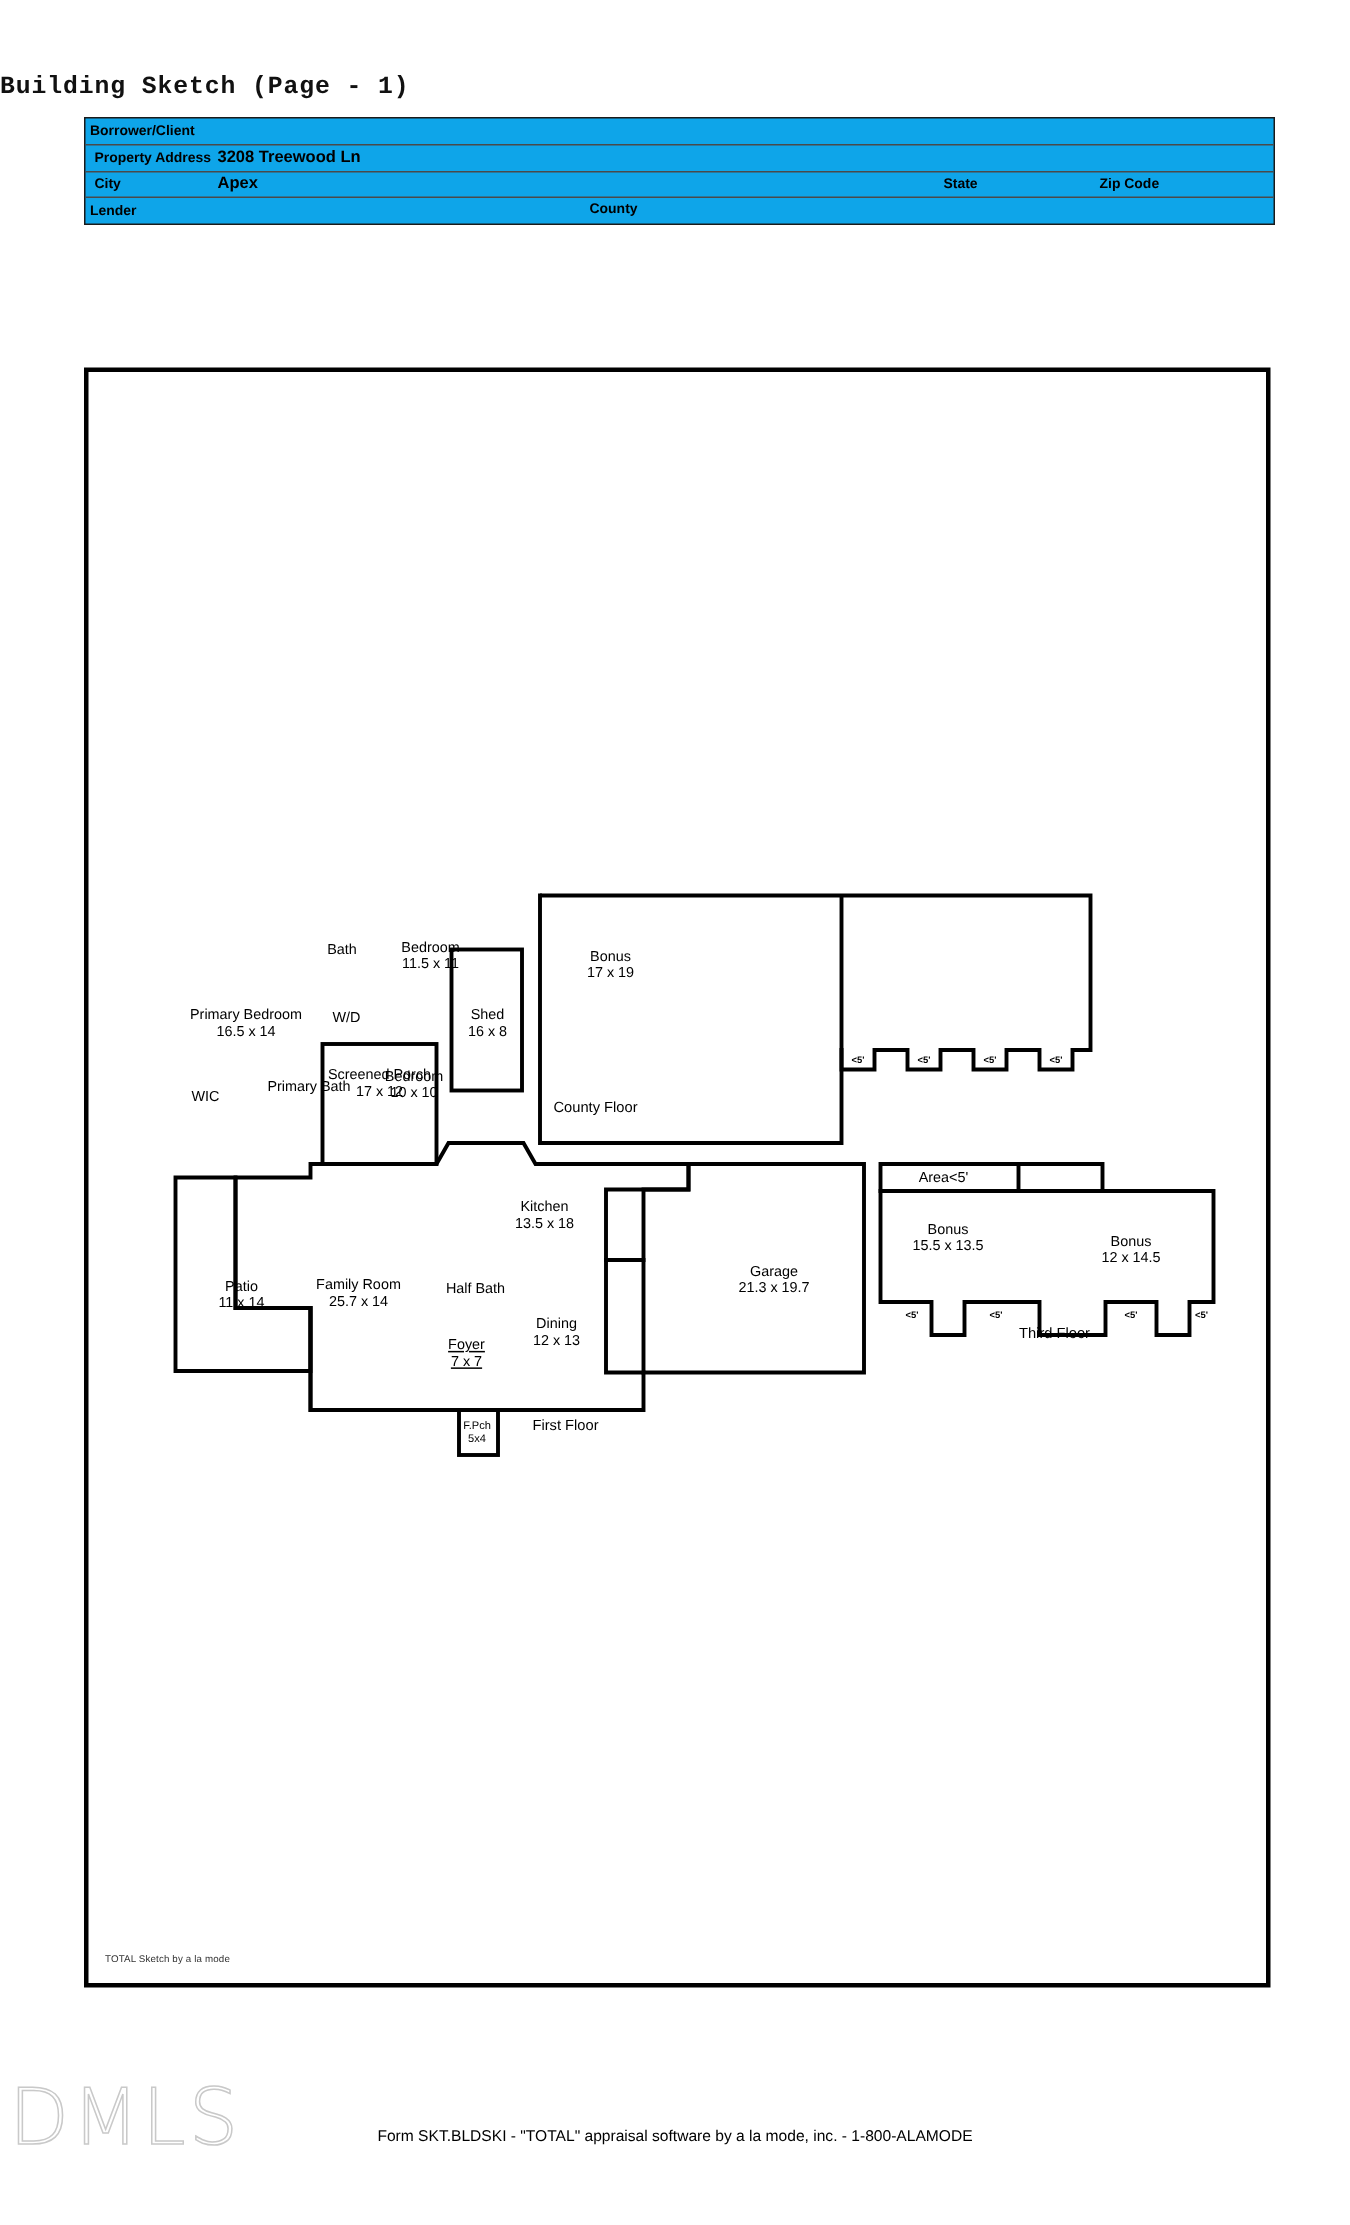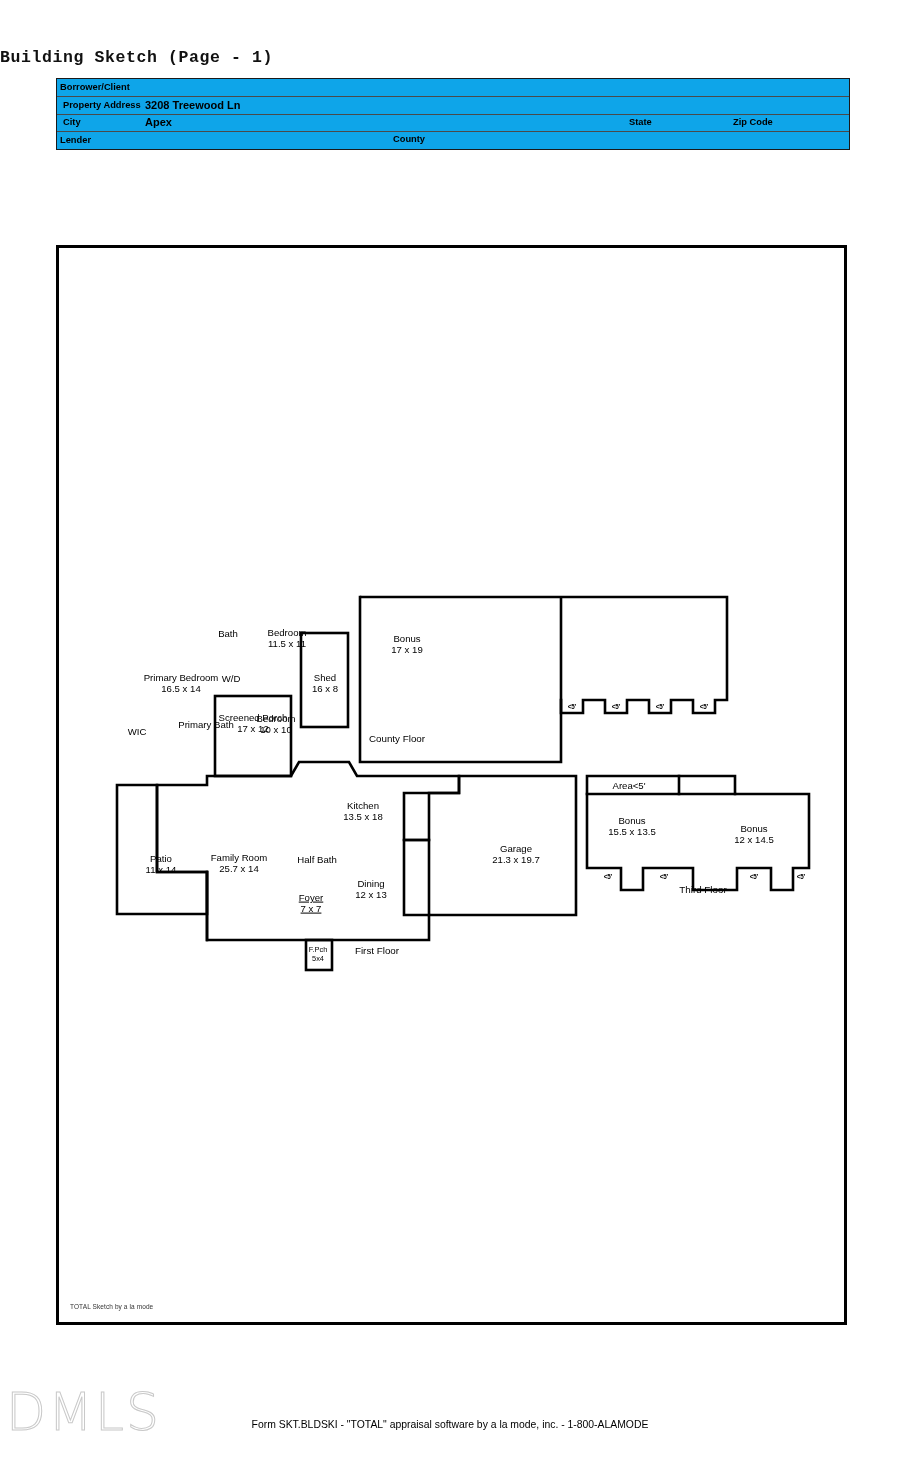--- a/index.html
+++ b/index.html
@@ -235,21 +235,21 @@
                L 584,620 L 584,642 L 562,642 L 562,620
                L 528,620
                Z"></path>
 
       <path d="M 528,546 L 620,546 L 620,528"></path>
       <path d="M 620,546 L 676,546"></path>
 
     </g>
   </svg>
 
-  <div class="sk-label" style="left:122px; top:435px;"><span>Primary Bedroom</span>
+  <div class="sk-label" style="left:105px; top:435px;"><span>Primary Bedroom</span>
 <span>16.5 x 14</span></div>
 
   <div class="sk-label" style="left:169px; top:386px;"><span>Bath</span></div>
 
   <div class="sk-label" style="left:172px; top:431px;"><span>W/D</span></div>
 
   <div class="sk-label" style="left:228px; top:390px;"><span>Bedroom</span>
 <span>11.5 x 11</span></div>
 
   <div class="sk-label" style="left:348px; top:396px;"><span>Bonus</span>

